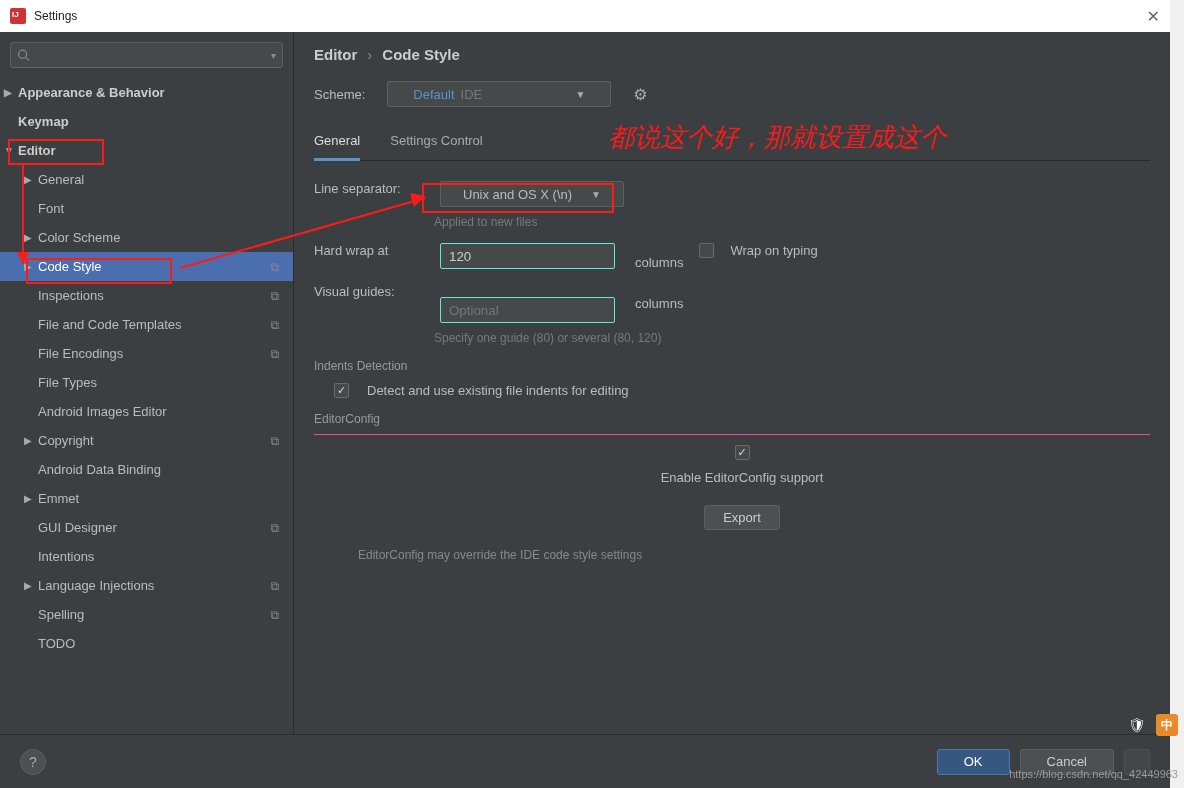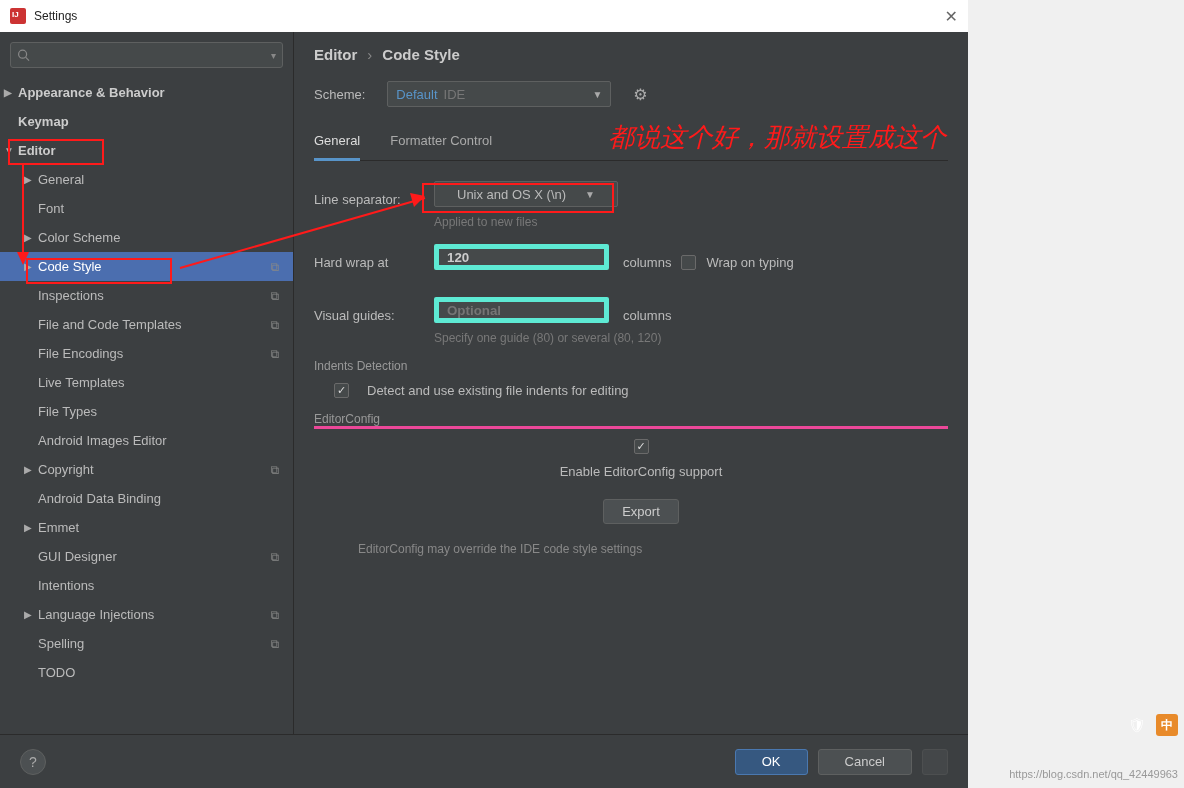--- a/index.html
+++ b/index.html
@@ -1,18 +1,18 @@
 <!DOCTYPE html>
 <html><head>
 <meta charset="utf-8">
 <style>
 * { box-sizing: border-box; margin: 0; padding: 0; font-family: "Segoe UI", Arial, sans-serif; }
 body { width: 1184px; height: 788px; background: #f0f0f0; overflow: hidden; position: relative; }
 
-.window { width: 968px; height: 788px; background: #3b82f6; display: flex; flex-direction: column; }
+.window { width: 1170px; height: 788px; background: #3b82f6; display: flex; flex-direction: column; }
 
 .titlebar { height: 32px; background: #fff; display: flex; align-items: center; padding: 0 10px; color: #222; font-size: 12px; justify-content: space-between; }
 .titlebar-left { display: flex; align-items: center; gap: 8px; }
 .titlebar .icon-app { width: 16px; height: 16px; background: #c33; display:inline-block; border-radius:2px; position:relative; }
 .titlebar .icon-app::after{content:"IJ"; color:#fff; font-size:8px; position:absolute; left:2px; top:2px; font-weight:bold;}
 .titlebar-close { font-size: 16px; color: #666; cursor: pointer; }
 
 .content { flex: 1; display: flex; background: #3c3f41; }
 
 .sidebar { width: 294px; background: #3c3f41; display: flex; flex-direction: column; border-right: 1px solid #2b2b2b; }
@@ -27,44 +27,44 @@
 .tree-item.selected { background: #4b6eaf; color: #fff; }
 .tree-arrow { position: absolute; left: 4px; font-size: 10px; color: #aaa; }
 .tree-item.indent1 .tree-arrow { left: 24px; }
 .copy-icon { margin-left: auto; margin-right: 14px; color:#888; font-size:12px; }
 
 .main { flex: 1; background: #3c3f41; display: flex; flex-direction: column; padding: 14px 20px; color: #bbb; position: relative; }
 .breadcrumb { font-size: 15px; color: #ccc; display: flex; align-items: center; gap: 10px; font-weight:bold; }
 .breadcrumb .sep { color: #888; font-weight:normal; }
 
 .scheme-row { margin-top: 18px; display: flex; align-items: center; gap: 22px; font-size: 13px; }
-.scheme-select { width: 224px; height: 26px; border: 1px solid #5e6060; background: #45494a; display:flex; align-items:center; padding: 0 8px; border-radius:2px; cursor:pointer; }
+.scheme-select { width: 224px; height: 26px; border: 1px solid #5e6060; background: #45494a; display:flex; align-items:center; padding: 0 25px; border-radius:2px; cursor:pointer; }
 .scheme-select .def { color: #5894c9; }
 .scheme-select .ide { color: #777; margin-left: 6px; }
 .scheme-select .dd { margin-left:auto; color:#aaa; font-size:10px; }
 .gear { color:#aaa; cursor:pointer; font-size:16px; }
 
 .tabs { margin-top: 24px; display:flex; gap: 30px; border-bottom: 1px solid #2b2b2b; height: 30px; }
 .tab { color: #aaa; font-size: 13px; cursor: pointer; height:30px; display:flex; align-items:flex-start; padding-top:2px; }
 .tab.active { color: #ddd; border-bottom: 3px solid #5894c9; }
 
 .form-area { margin-top: 20px; font-size: 13px; }
-.form-row { display: flex; align-items: flex-end; margin-bottom: 14px; gap: 10px; }
+.form-row { display: flex; align-items: flex-start; margin-bottom: 14px; gap: 16px; }
 .form-label { width: 110px; color:#bbb; }
 .combo { width: 184px; height: 26px; background:#45494a; border:1px solid #5e6060; display:flex; align-items:center; padding:0 22px; border-radius:2px; cursor:pointer; }
 .combo .dd { margin-left:auto; color:#aaa; font-size:10px; }
-.input { width: 175px; height: 26px; background:#45494a; border:5px solid #5eead4; padding:0 8px; color:#ccc; border-radius:2px;font-weight:bold; }
+.input { width: 175px; height: 26px; background:#45494a; border:1px solid #5eead4; padding:0 8px; color:#ccc; border-radius:2px; }
 .hint { color:#787878; font-size:12px; margin-left: 120px; margin-top:-6px; margin-bottom:14px; }
 .col-label { color:#bbb; margin-left:4px;margin-top:12px; }
 
 .checkbox { width:15px; height:15px; border:1px solid #6a6a6a; background:#45494a; display:inline-flex; align-items:center; justify-content:center; color:#ddd; font-size:11px; border-radius:2px; cursor:pointer; flex-shrink:0; }
 .checkbox.checked::after { content: "✓"; }
 
 .section-title { color:#999; font-size:12px; margin-top: 6px; margin-bottom: 10px; }
-.section-title.border { border-bottom:3px solid #ec4899; padding-bottom:0; }
+.section-title.border { border-bottom:1px solid #ec4899; padding-bottom:8px; }
 
 .indent-row { display:flex; align-items:center; gap:18px; margin-left: 20px; margin-bottom:14px; }
 
 .export-btn { border:1px solid #5e6060; background:#4c5052; padding: 4px 18px; border-radius:3px; color:#ccc; cursor:pointer; font-size:13px; }
 .ec-row { display:flex; align-items:center; gap:10px; margin-left:20px;flex-direction:column; }
 .ec-note { margin-left: 44px; color:#888; font-size:12px; margin-top:8px; }
 
 .footer { height: 54px; display:flex; align-items:center; justify-content:space-between; padding: 0 20px; border-top: 1px solid #2b2b2b; background:#3c3f41; }
 .help-btn { width:26px; height:26px; border-radius:50%; border:1px solid #5e6060; background:#4c5052; color:#aaa; display:flex; align-items:center; justify-content:center; cursor:pointer; font-size:14px; }
 .footer-buttons { display:flex; gap:10px; }
@@ -137,23 +137,20 @@
           </div>
           <div class="tree-item indent1">
             <span>File and Code Templates</span>
             <span class="copy-icon">⧉</span>
           </div>
           <div class="tree-item indent1">
             <span>File Encodings</span>
             <span class="copy-icon">⧉</span>
           </div>
           <div class="tree-item indent1">
-            <span>Live Templates</span>
-          </div>
-          <div class="tree-item indent1">
             <span>File Types</span>
           </div>
           <div class="tree-item indent1">
             <span>Android Images Editor</span>
           </div>
           <div class="tree-item indent1">
             <span class="tree-arrow">▶</span>
             <span>Copyright</span>
             <span class="copy-icon">⧉</span>
           </div>
@@ -201,21 +198,21 @@
           <span class="dd">▼</span>
         </div>
         <span class="gear">⚙</span>
       </div>
 
       <div class="tabs">
         <div class="tab active">
             <span>General</span>
           </div>
         <div class="tab">
-            <span>Formatter Control</span>
+            <span>Settings Control</span>
           </div>
       </div>
 
       <div class="form-area">
         <div class="form-row">
           <span class="form-label">Line separator:</span>
           <div class="combo">
             <span>Unix and OS X (\n)</span>
             <span class="dd">▼</span>
           </div>

